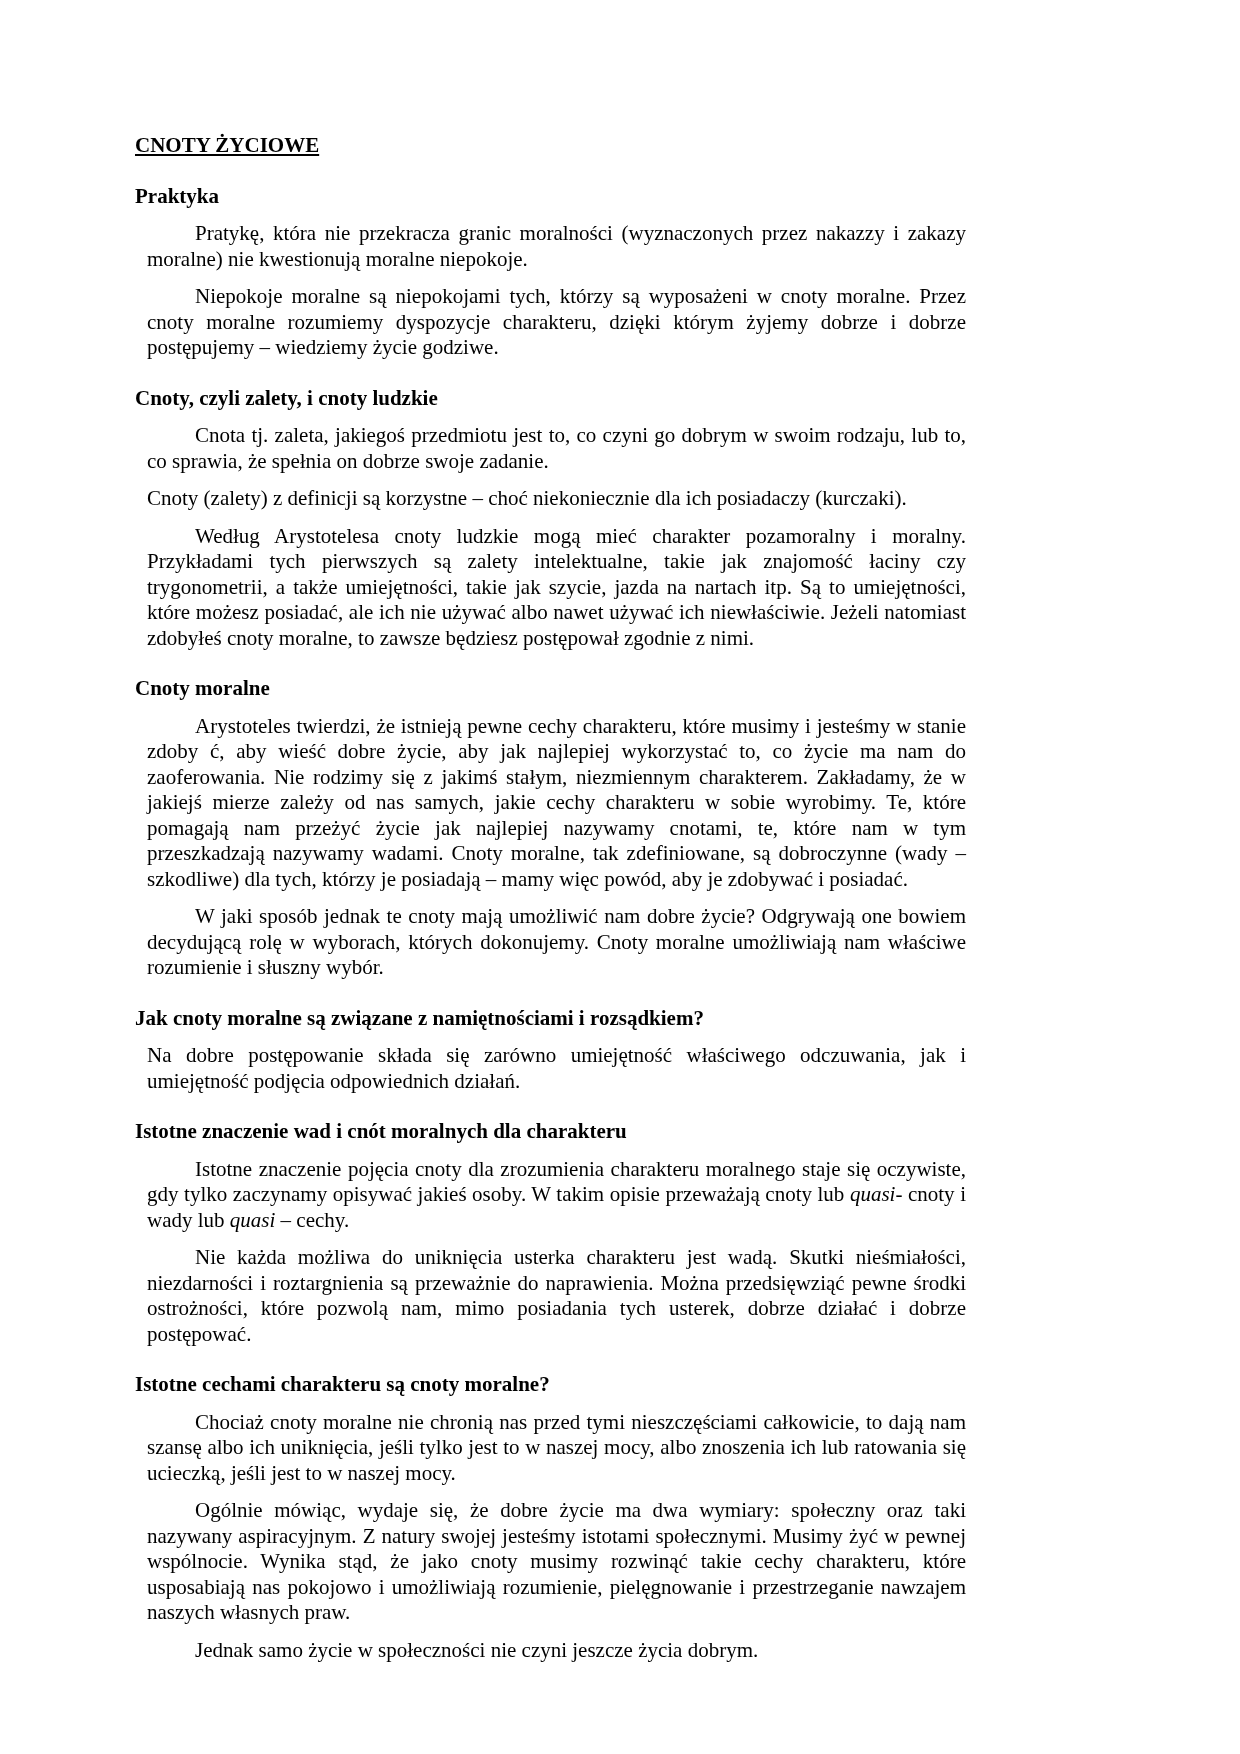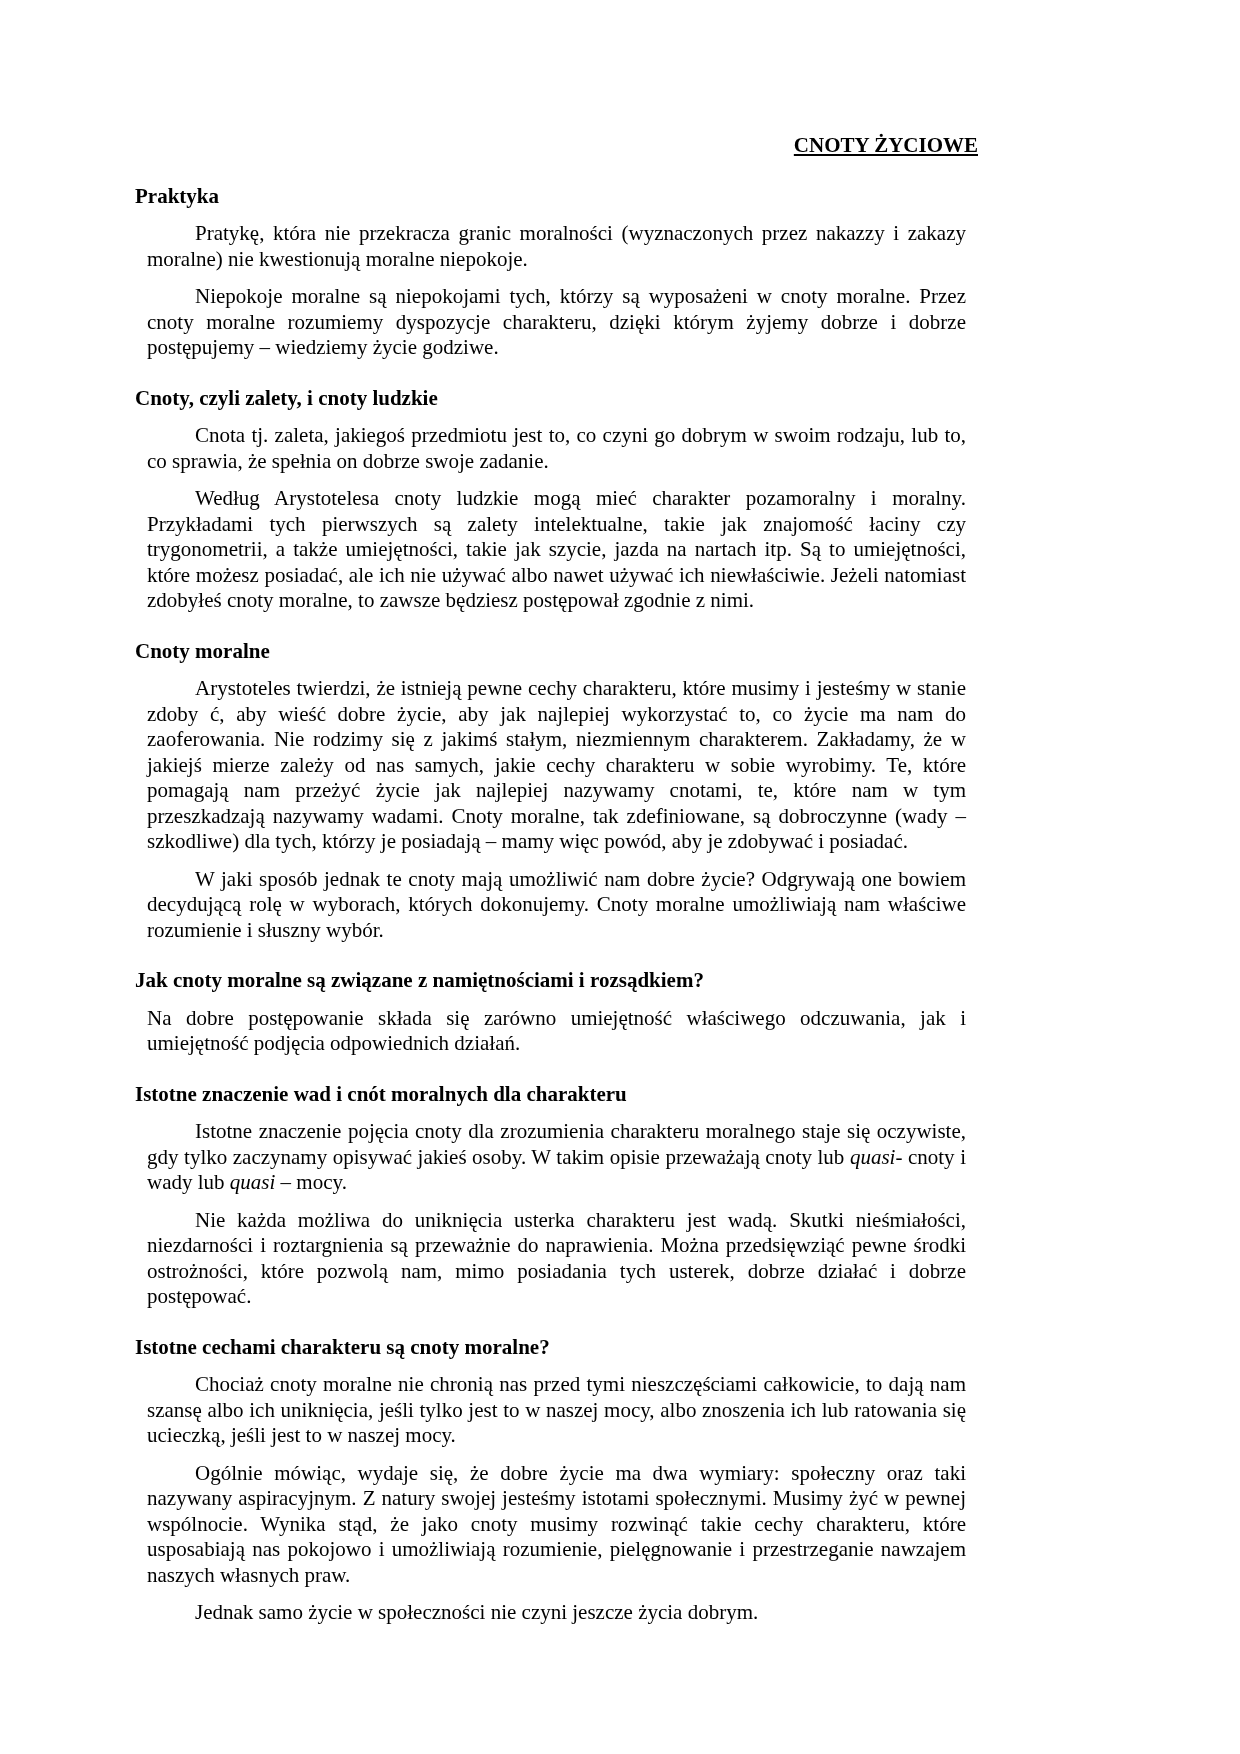--- a/index.html
+++ b/index.html
@@ -17,21 +17,21 @@
     color: #000000;
     font-family: "Liberation Serif", "DejaVu Serif", serif;
     font-size: 21px;
     line-height: 25.5px;
     overflow: hidden;
   }
   .doc { width: 100%; }
   .title {
     font-weight: bold;
     text-decoration: underline;
-    text-align: right;
+    text-align: left;
   }
   .heading {
     font-weight: bold;
     text-align: left;
     margin-top: 25px;
   }
   .para {
     text-align: justify;
     margin: 12px;
   }
@@ -46,27 +46,28 @@
 <body>
 
 <div class="page">
   <div class="doc">
       <div class="title">CNOTY ŻYCIOWE</div>
       <div class="heading">Praktyka</div>
       <div class="para indent">Pratykę, która nie przekracza granic moralności (wyznaczonych przez nakazzy i zakazy moralne) nie kwestionują moralne niepokoje.</div>
       <div class="para indent">Niepokoje moralne są niepokojami tych, którzy są wyposażeni w cnoty moralne. Przez cnoty moralne rozumiemy dyspozycje charakteru, dzięki którym żyjemy dobrze i dobrze postępujemy – wiedziemy życie godziwe.</div>
       <div class="heading">Cnoty, czyli zalety, i cnoty ludzkie</div>
       <div class="para indent">Cnota tj. zaleta, jakiegoś przedmiotu jest to, co czyni go dobrym w swoim rodzaju, lub to, co sprawia, że spełnia on dobrze swoje zadanie.</div>
+      <div class="para">Cnoty (zalety) z definicji są korzystne – choć niekoniecznie dla ich posiadaczy (kurczaki).</div>
       <div class="para indent">Według Arystotelesa cnoty ludzkie mogą mieć charakter pozamoralny i moralny. Przykładami tych pierwszych są zalety intelektualne, takie jak znajomość łaciny czy trygonometrii, a także umiejętności, takie jak szycie, jazda na nartach itp. Są to umiejętności, które możesz posiadać, ale ich nie używać albo nawet używać ich niewłaściwie. Jeżeli natomiast zdobyłeś cnoty moralne, to zawsze będziesz postępował zgodnie z nimi.</div>
       <div class="heading">Cnoty moralne</div>
       <div class="para indent">Arystoteles twierdzi, że istnieją pewne cechy charakteru, które musimy i jesteśmy w stanie zdoby ć, aby wieść dobre życie, aby jak najlepiej wykorzystać to, co życie ma nam do zaoferowania. Nie rodzimy się z jakimś stałym, niezmiennym charakterem. Zakładamy, że w jakiejś mierze zależy od nas samych, jakie cechy charakteru w sobie wyrobimy. Te, które pomagają nam przeżyć życie jak najlepiej nazywamy cnotami, te, które nam w tym przeszkadzają nazywamy wadami. Cnoty moralne, tak zdefiniowane, są dobroczynne (wady – szkodliwe) dla tych, którzy je posiadają – mamy więc powód, aby je zdobywać i posiadać.</div>
       <div class="para indent">W jaki sposób jednak te cnoty mają umożliwić nam dobre życie? Odgrywają one bowiem decydującą rolę w wyborach, których dokonujemy. Cnoty moralne umożliwiają nam właściwe rozumienie i słuszny wybór.</div>
       <div class="heading">Jak cnoty moralne są związane z namiętnościami i rozsądkiem?</div>
       <div class="para">Na dobre postępowanie składa się zarówno umiejętność właściwego odczuwania, jak i umiejętność podjęcia odpowiednich działań.</div>
       <div class="heading">Istotne znaczenie wad i cnót moralnych dla charakteru</div>
-      <div class="para indent"><span class="">Istotne znaczenie pojęcia cnoty dla zrozumienia charakteru moralnego staje się oczywiste, gdy tylko zaczynamy opisywać jakieś osoby. W takim opisie przeważają cnoty lub </span><span class="italic">quasi-</span><span class=""> cnoty i wady lub </span><span class="italic">quasi</span><span class=""> – mocy.</span></div>
+      <div class="para indent"><span class="">Istotne znaczenie pojęcia cnoty dla zrozumienia charakteru moralnego staje się oczywiste, gdy tylko zaczynamy opisywać jakieś osoby. W takim opisie przeważają cnoty lub </span><span class="italic">quasi-</span><span class=""> cnoty i wady lub </span><span class="italic">quasi</span><span class=""> – cechy.</span></div>
       <div class="para indent">Nie każda możliwa do uniknięcia usterka charakteru jest wadą. Skutki nieśmiałości, niezdarności i roztargnienia są przeważnie do naprawienia. Można przedsięwziąć pewne środki ostrożności, które pozwolą nam, mimo posiadania tych usterek, dobrze działać i dobrze postępować.</div>
       <div class="heading">Istotne cechami charakteru są cnoty moralne?</div>
       <div class="para indent">Chociaż cnoty moralne nie chronią nas przed tymi nieszczęściami całkowicie, to dają nam szansę albo ich uniknięcia, jeśli tylko jest to w naszej mocy, albo znoszenia ich lub ratowania się ucieczką, jeśli jest to w naszej mocy.</div>
       <div class="para indent">Ogólnie mówiąc, wydaje się, że dobre życie ma dwa wymiary: społeczny oraz taki nazywany aspiracyjnym. Z natury swojej jesteśmy istotami społecznymi. Musimy żyć w pewnej wspólnocie. Wynika stąd, że jako cnoty musimy rozwinąć takie cechy charakteru, które usposabiają nas pokojowo i umożliwiają rozumienie, pielęgnowanie i przestrzeganie nawzajem naszych własnych praw.</div>
       <div class="para indent">Jednak samo życie w społeczności nie czyni jeszcze życia dobrym.</div>
     </div>
 </div>
 
 </body></html>

